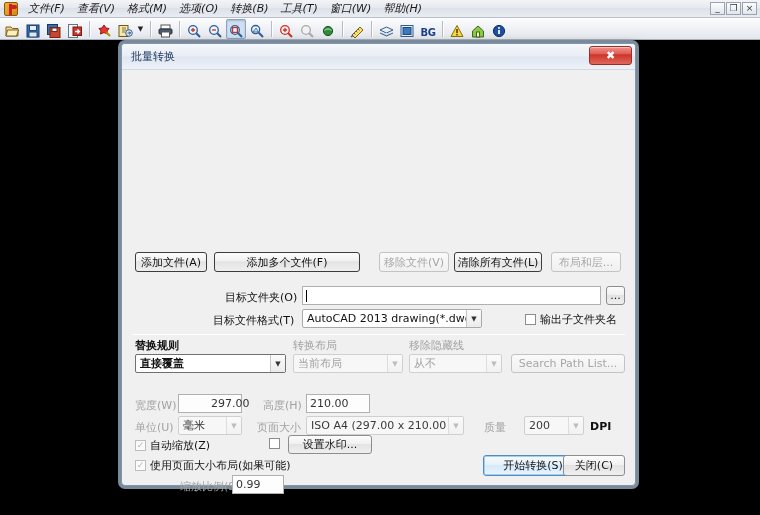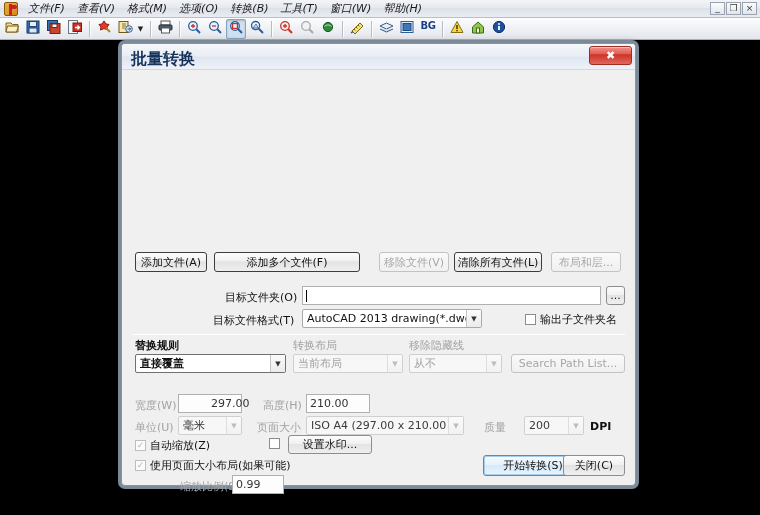--- a/index.html
+++ b/index.html
@@ -50,21 +50,21 @@
 
   
   .toolbar {
     position: absolute; left: 0; top: 18px; width: 760px; height: 22px;
     background: linear-gradient(to bottom, #fdfdfe 0%, #eef0f4 55%, #e3e6ec 100%);
     border-bottom: 1px solid #a9b0bb;
     display: flex; align-items: center; padding-left: 2px;
   }
   .tbtn {
     width: 20px; height: 20px; margin-right: 1px;
-    display: flex; align-items: flex-start; justify-content: center;
+    display: flex; align-items: flex-end; justify-content: center;
     position: relative; border: 1px solid transparent; border-radius: 2px;
   }
   .tbtn.pressed {
     border: 1px solid #8aa4c0; background: #cfe0f2;
     box-shadow: inset 0 1px 2px rgba(0,0,0,.18);
   }
   .tsep { width: 2px; height: 16px; border-left: 1px solid #b6bcc6; border-right: 1px solid #fdfdfe; margin: 0 3px; }
   .tbtn svg { display: block; }
   .tarrow {
     width: 9px; height: 20px; display: flex; align-items: center; justify-content: center;
@@ -83,21 +83,21 @@
     border-radius: 4px;
     box-shadow: 0 0 0 3px rgba(190,212,234,.65), 0 2px 10px rgba(0,0,0,.5);
   }
   .dlg-title {
     height: 26px; position: relative;
     background: linear-gradient(to bottom,#f4f7fb 0%,#e9eef5 48%,#dfe6f0 52%,#eef2f8 100%);
     border-bottom: 1px solid #cfd8e3;
     border-radius: 3px 3px 0 0;
   }
   .dlg-title-text {
-    position: absolute; left: 9px; top: 5px; font-size: 16px; color: #16335c; font-weight: bold;
+    position: absolute; left: 9px; top: 5px; font-size: 11px; color: #16335c; font-weight: normal;
   }
   .dlg-close {
     position: absolute; right: 3px; top: 2px; width: 43px; height: 19px;
     background: linear-gradient(to bottom,#f2918c 0%,#e05b52 42%,#cc3328 45%,#e2675c 100%);
     border: 1px solid #9d2d23; border-radius: 3px;
     display: flex; align-items: center; justify-content: center;
     color: #fff; font-size: 11px; font-weight: bold;
     box-shadow: inset 0 1px 0 rgba(255,255,255,.45);
   }
   .dlg-body { position: absolute; left: 0; top: 26px; width: 513px; height: 415px; }

